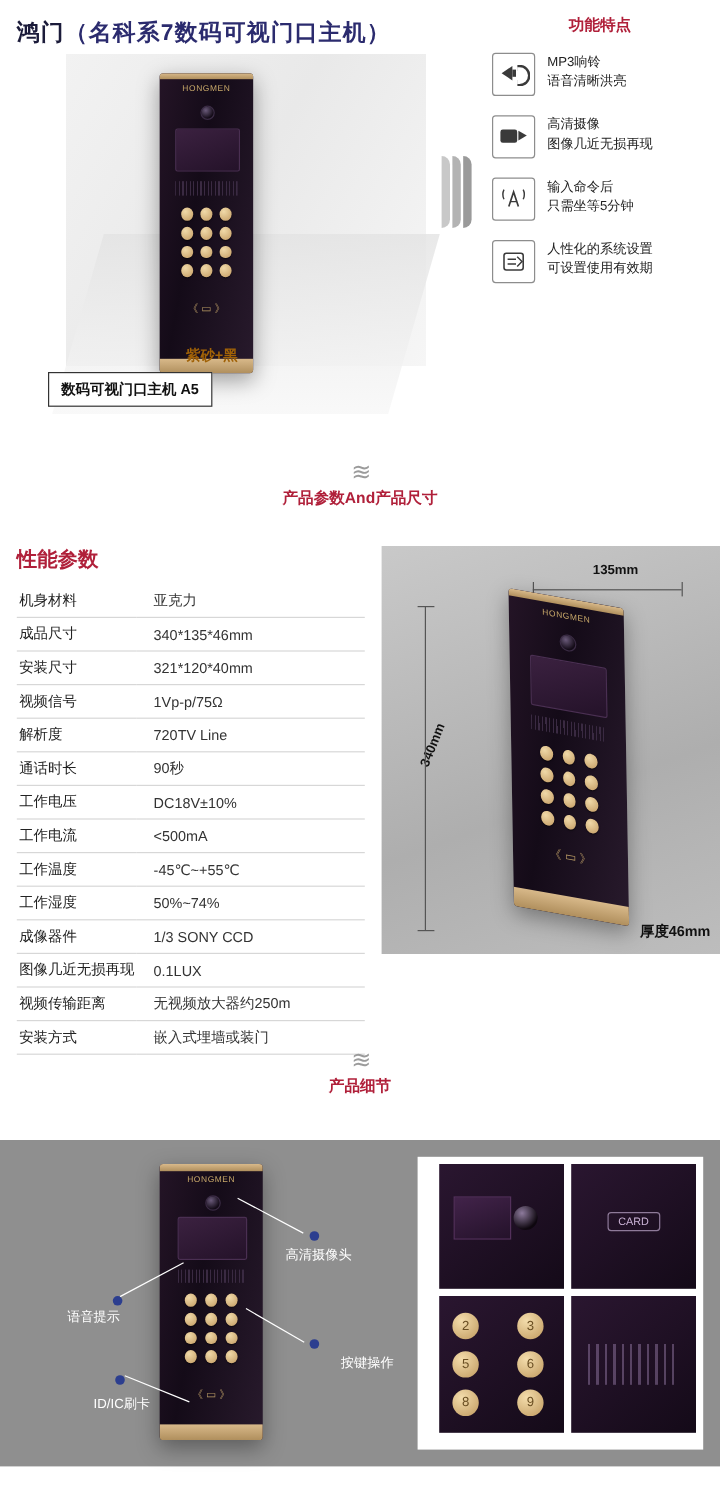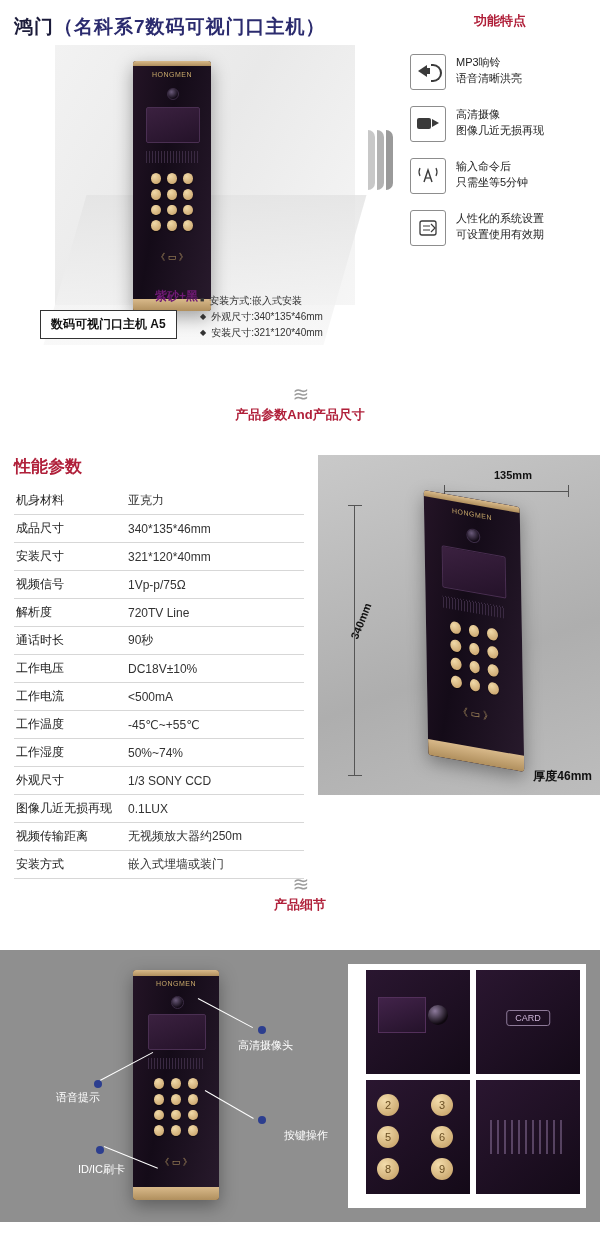--- a/index.html
+++ b/index.html
@@ -73,21 +73,21 @@
     display:block;border-radius:50%;
     background:radial-gradient(circle at 35% 30%,#f0d9a8,#c39b62);
     box-shadow:0 1px 1px rgba(0,0,0,.5);
   }
   .dev-card{
     position:absolute;color:#b89a64;text-align:center;white-space:nowrap;
   }
 
   .hero-caption{
     position:absolute;left:155px;top:288px;
-    font-size:12px;color:#701a75;font-weight:bold;
+    font-size:12px;color:#a16207;font-weight:bold;
   }
   .hero-badge{
     position:absolute;left:40px;top:310px;
     border:1px solid #333;background:#fff;
     padding:5px 10px;font-size:12px;font-weight:bold;color:#111;
   }
   .hero-specs{
     position:absolute;left:200px;top:292px;font-size:10px;color:#333;line-height:16px;
   }
   .hero-specs div{white-space:nowrap;}
@@ -102,21 +102,21 @@
     position:absolute;top:0;width:7px;height:60px;background:#9a9a9a;
     border-radius:0 40px 40px 0;
   }
   .arrow-glyph span:nth-child(1){left:0;opacity:.55;}
   .arrow-glyph span:nth-child(2){left:9px;opacity:.75;}
   .arrow-glyph span:nth-child(3){left:18px;opacity:1;}
 
   
   .features{position:absolute;left:410px;top:12px;width:180px;}
   .features-title{
-    text-align:center;color:#b0203a;font-size:13px;font-weight:bold;margin-bottom:24px;
+    text-align:center;color:#b0203a;font-size:13px;font-weight:bold;margin-bottom:14px;
   }
   .feat{display:flex;align-items:flex-start;margin-bottom:16px;}
   .feat-icon{
     width:34px;height:34px;border:1px solid #8d8d8d;border-radius:3px;
     flex:0 0 34px;margin-right:10px;position:relative;background:#fff;
   }
   .feat-text{font-size:11px;line-height:16px;color:#222;}
 
   
   .ic-speaker{position:absolute;left:7px;top:10px;width:0;height:0;
@@ -238,25 +238,20 @@
             <i></i>
             <i></i>
         </div>
         <div class="dev-card" style="left:0;right:0;top:190px;font-size:9px;">《 ▭ 》</div>
       </div>
     </div>
 
     <div class="hero-caption">紫砂+黑</div>
     <div class="hero-badge">数码可视门口主机 A5</div>
 
-    <div class="hero-specs">
-      <div class="b">安装方式:嵌入式安装</div>
-      <div class="d">外观尺寸:340*135*46mm</div>
-      <div class="d">安装尺寸:321*120*40mm</div>
-    </div>
 
     <div class="arrow-glyph">
       <span></span>
         <span></span>
         <span></span>
     </div>
 
     <div class="features">
       <div class="features-title">功能特点</div>
 
@@ -356,21 +351,21 @@
           </tr>
         <tr>
             <td class="k">工作温度</td>
             <td class="v">-45℃~+55℃</td>
           </tr>
         <tr>
             <td class="k">工作湿度</td>
             <td class="v">50%~74%</td>
           </tr>
         <tr>
-            <td class="k">外观尺寸</td>
+            <td class="k">成像器件</td>
             <td class="v">1/3 SONY CCD</td>
           </tr>
         <tr>
             <td class="k">图像几近无损再现</td>
             <td class="v">0.1LUX</td>
           </tr>
         <tr>
             <td class="k">视频传输距离</td>
             <td class="v">无视频放大器约250m</td>
           </tr>

